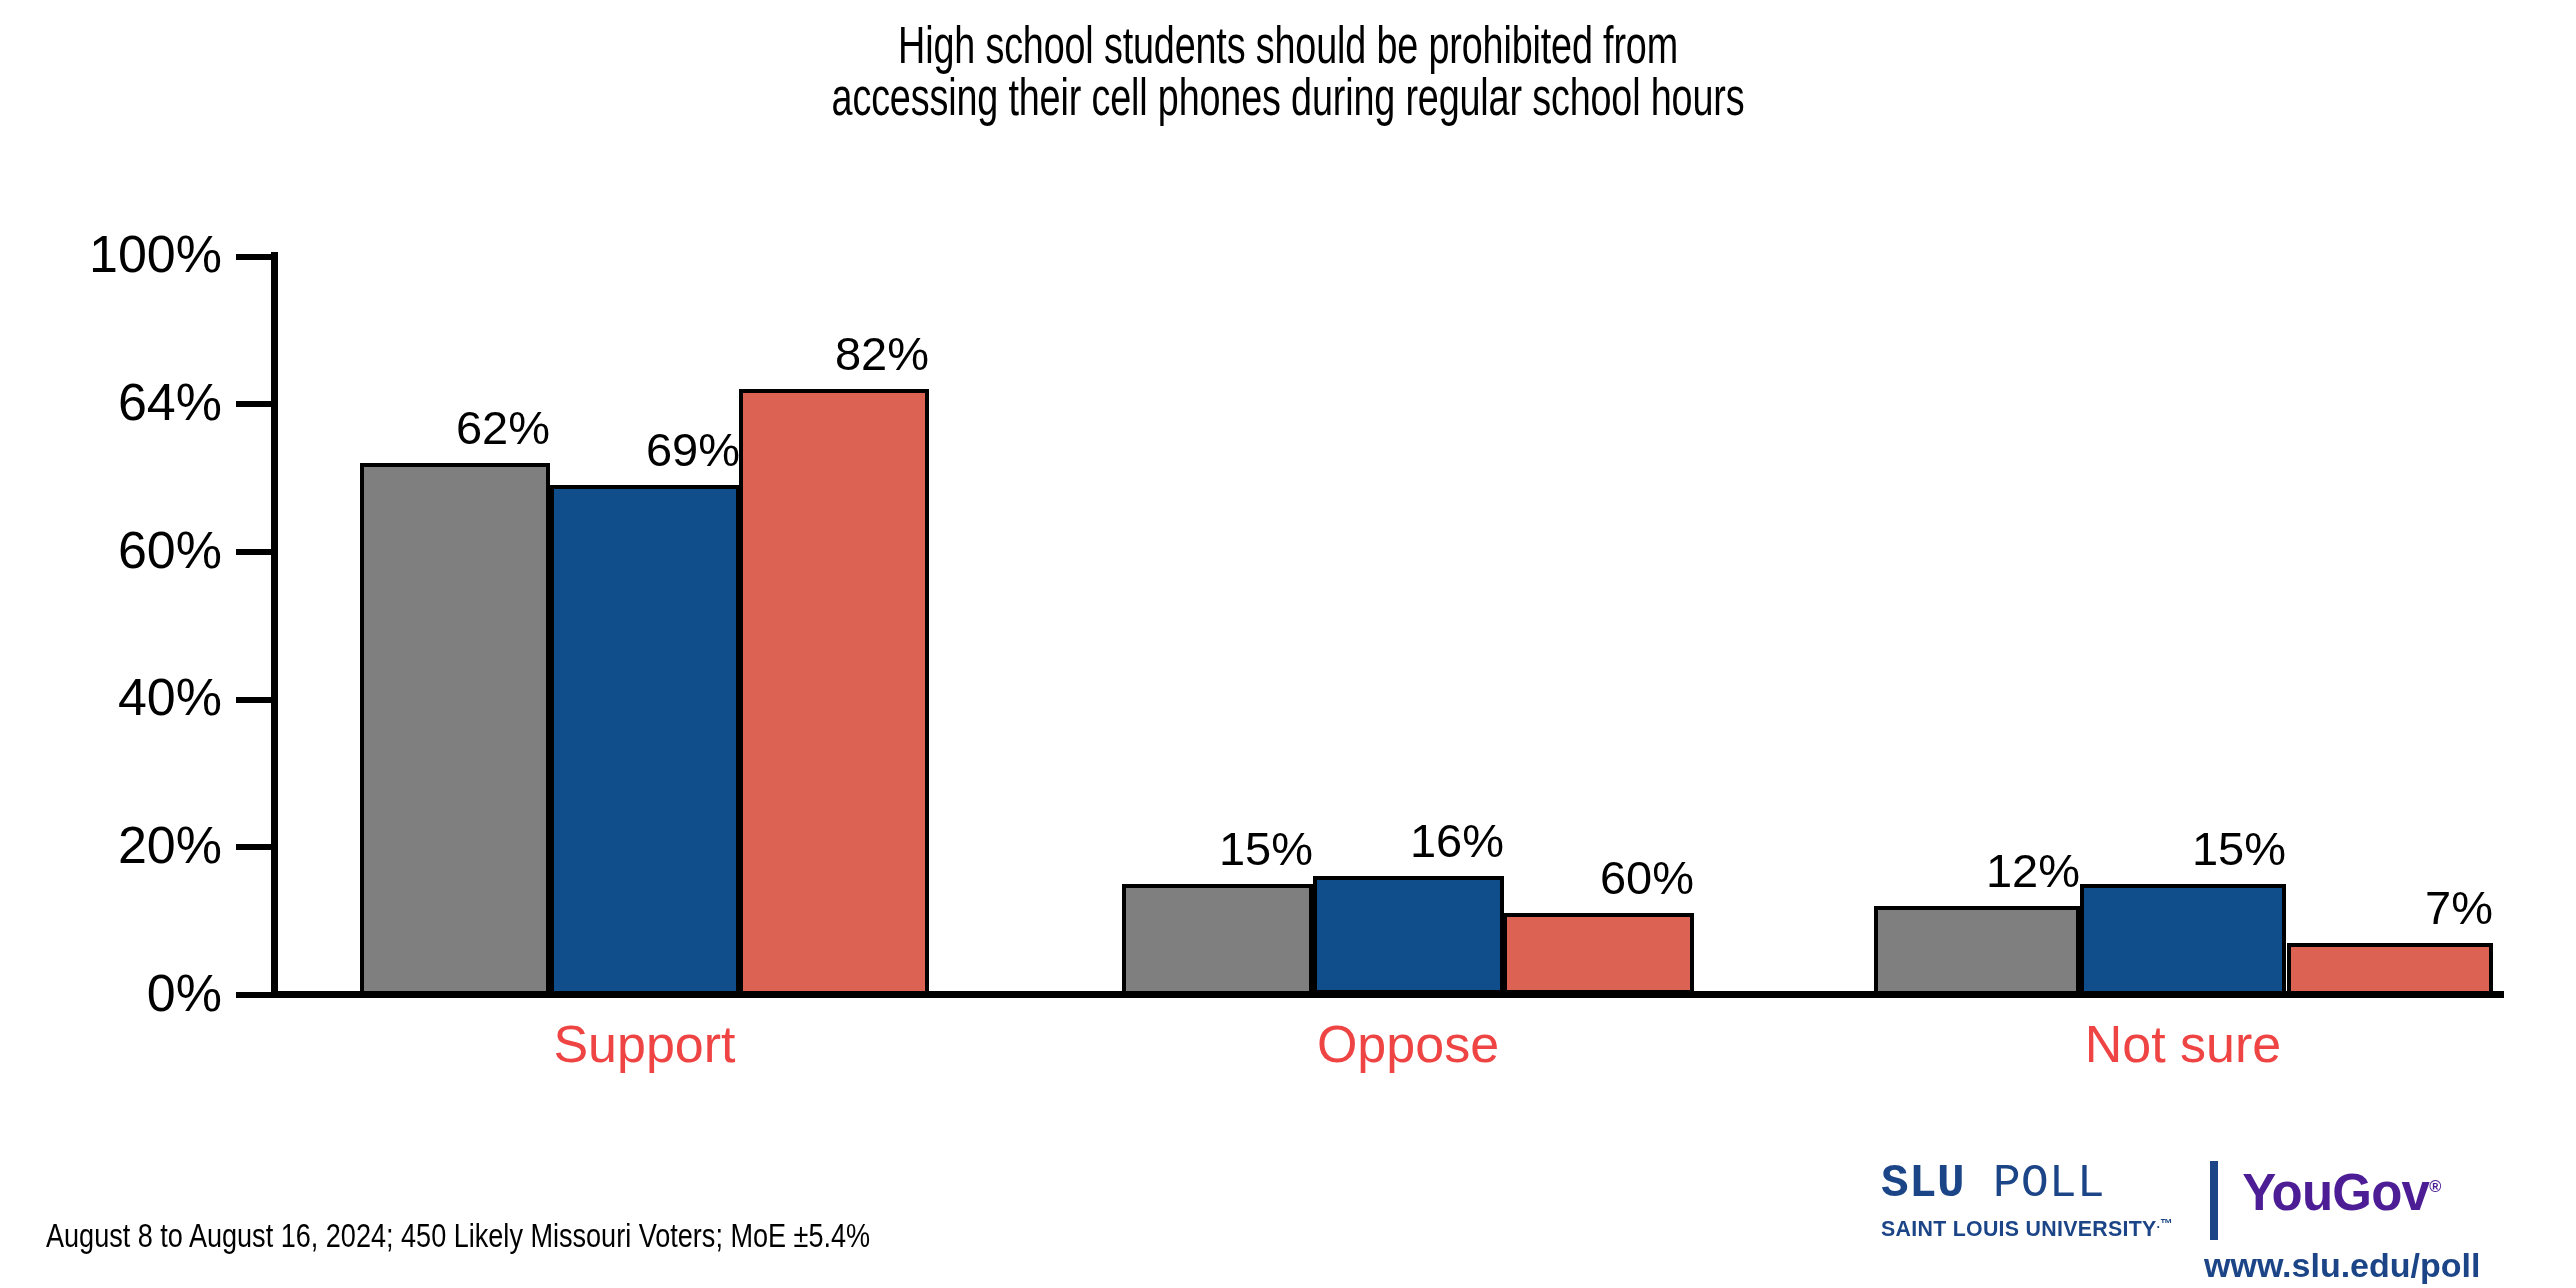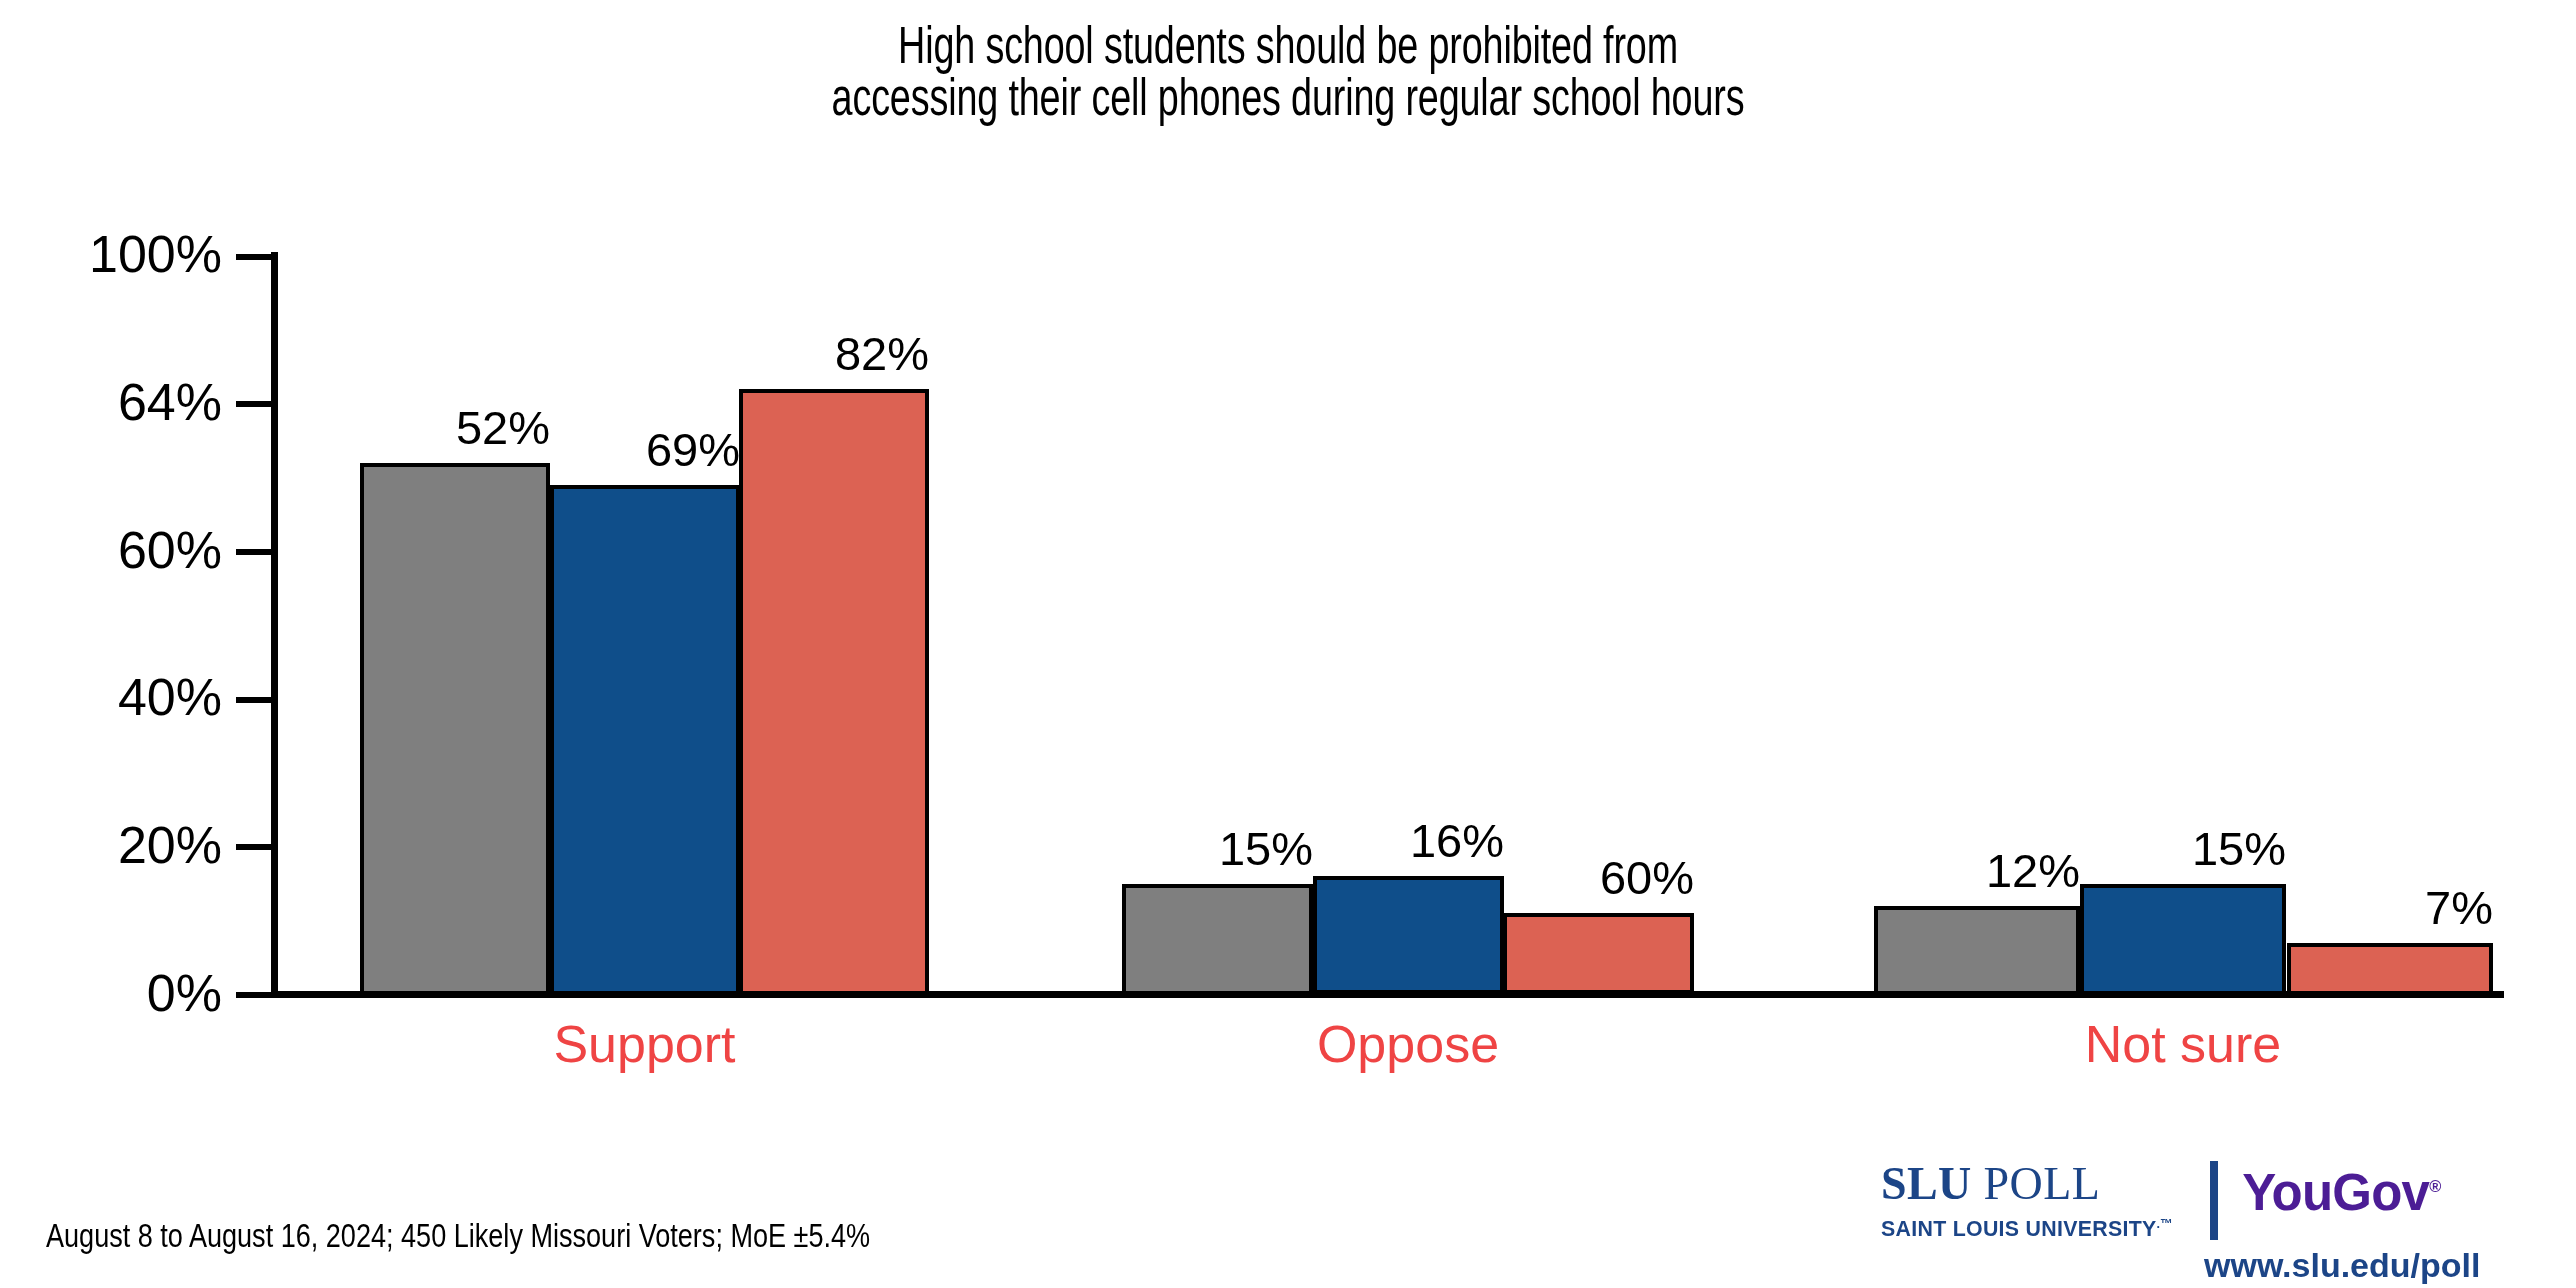--- a/index.html
+++ b/index.html
@@ -88,21 +88,21 @@
     font-size:33px;line-height:36px;white-space:nowrap;
     transform:scaleX(0.82);transform-origin:0 0;
   }
 
   
   .logo-wrap{position:absolute;left:1881px;top:1161px;width:654px;height:127px;}
   .logo-top{display:flex;align-items:flex-start;}
   .slu-block{display:flex;flex-direction:column;}
   .slu-poll{
     color:#1c4587;
-    font-family:Liberation Serif, serif;
+    font-family:Liberation Mono, monospace;
     font-weight:700;font-size:46px;line-height:46px;letter-spacing:0.4px;
   }
   .slu-poll .thin{font-weight:400;}
   .slu-sub{
     color:#1c4587;
     font-family:"Liberation Sans",sans-serif;
     font-weight:700;font-size:22px;line-height:26px;letter-spacing:0.3px;
     margin-top:4.1px;
     transform:scaleX(0.97);transform-origin:0 0;
   }
@@ -149,21 +149,21 @@
         <div class="ytick" style="top: 549px;"></div>
         <div class="ylab-box" style="top: 524px;">60%</div>
         <div class="ytick" style="top: 401px;"></div>
         <div class="ylab-box" style="top: 376px;">64%</div>
         <div class="ytick" style="top: 254px;"></div>
         <div class="ylab-box" style="top: 228px;">100%</div>
       </div>
 
     <div id="bars">
         <div class="bar gray" style="left: 360px; top: 463px; width: 190px; height: 532px;"></div>
-        <div class="vlabel" style="left: 360px; width: 190px; top: 404px;">52%</div>
+        <div class="vlabel" style="left: 360px; width: 190px; top: 404px;">62%</div>
         <div class="bar blue" style="left: 550px; top: 485px; width: 190px; height: 510px;"></div>
         <div class="vlabel" style="left: 550px; width: 190px; top: 426px;">69%</div>
         <div class="bar red" style="left: 739px; top: 389px; width: 190px; height: 606px;"></div>
         <div class="vlabel" style="left: 739px; width: 190px; top: 330px;">82%</div>
         <div class="bar gray" style="left: 1122px; top: 884px; width: 191px; height: 111px;"></div>
         <div class="vlabel" style="left: 1122px; width: 191px; top: 825px;">15%</div>
         <div class="bar blue" style="left: 1313px; top: 876px; width: 191px; height: 118px;"></div>
         <div class="vlabel" style="left: 1313px; width: 191px; top: 817px;">16%</div>
         <div class="bar red" style="left: 1503px; top: 913px; width: 191px; height: 81px;"></div>
         <div class="vlabel" style="left: 1503px; width: 191px; top: 854px;">60%</div>

